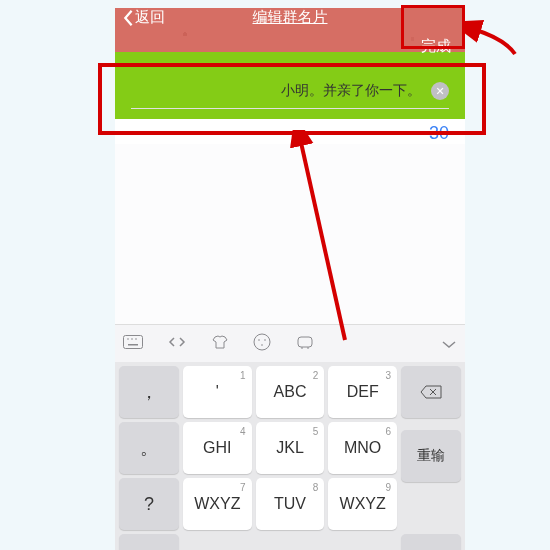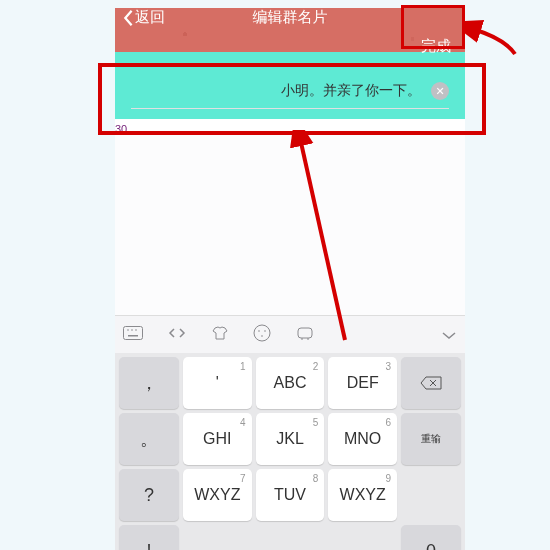--- a/index.html
+++ b/index.html
@@ -1,37 +1,37 @@
 <!DOCTYPE html>
 <html><head>
   <meta charset="utf-8">
   <style>
     * { box-sizing: border-box; margin: 0; padding: 0; }
     body { width: 550px; height: 550px; background: #f0f8fb; font-family: -apple-system, sans-serif; position: relative; }
     .phone { position: absolute; left: 115px; top: 8px; width: 350px; background: #fff; }
     .header { background: #d66e64; height: 44px; display: flex; align-items: flex-start; color: #fff; font-size: 15px; position: relative; background-image: radial-gradient(circle at 20% 60%, rgba(180,70,60,0.3) 2px, transparent 2px), radial-gradient(circle at 60% 30%, rgba(180,70,60,0.2) 1px, transparent 1px), radial-gradient(circle at 85% 70%, rgba(180,70,60,0.2) 2px, transparent 2px); }
     .back { display: flex; align-items: center; padding-left: 6px; cursor: pointer; }
     .back svg { width: 14px; height: 18px; }
-    .title { position: absolute; left: 50%; transform: translateX(-50%); color: #fff; }
+    .title { position: absolute; left: 50%; transform: translateX(-50%); color: #fff; text-decoration: underline; }
     .done { position: absolute; right: 0; padding: 16px 14px; cursor: pointer; line-height: 44px; }
-    .input-area { padding: 30px 16px 10px; background: #5eead4; }
+    .input-area { padding: 30px 16px 10px; background: #84cc16; }
     .input-row { display: flex; align-items: center; border-bottom: 1px solid #e0e0e2; padding-bottom: 8px; }
     .input-field { flex: 1; border: none; outline: none; font-size: 14px; text-align: right; padding-right: 10px; background: transparent; color: #333; }
     .clear { width: 18px; height: 18px; border-radius: 50%; background: #c0c0c4; display: flex; align-items: center; justify-content: center; color: #fff; font-size: 11px; cursor: pointer; }
-    .counter { text-align: left; color: #701a75; font-size: 11px; padding: 4px 16px 0 0; }
+    .counter { text-align: right; color: #3b82f6; font-size: 18px; padding: 4px 16px 0 0; }
     .spacer { height: 180px; background: #fcfcfd; }
     .kb-toolbar { background: #f5f5f7; height: 38px; display: flex; align-items: center; padding: 0 8px; border-top: 1px solid #ddd; justify-content: space-between; }
     .kb-toolbar .tb-left { display: flex; gap: 24px; align-items: center; }
     .kb-icon { color: #8a8a8e; cursor: pointer; }
     .keyboard { background: #e8e8ea; padding: 4px; }
     .kb-grid { display: grid; grid-template-columns: 60px 1fr 1fr 1fr 60px; gap: 4px; }
     .key { background: #fff; border-radius: 5px; height: 52px; display: flex; align-items: center; justify-content: center; font-size: 16px; color: #333; cursor: pointer; position: relative; box-shadow: 0 1px 1px rgba(0,0,0,0.15); }
     .key.side { background: #d8d8dc; font-size: 18px; }
     .key .num { position: absolute; top: 4px; right: 6px; font-size: 10px; color: #999; }
-    .key.txt { font-size: 10px; }
+    .key.txt { font-size: 14px; margin-top: 8px; }
     
     .box-done { position: absolute; left: 401px; top: 5px; width: 64px; height: 44px; border: 3px solid #d40000; pointer-events: none; }
     .box-input { position: absolute; left: 98px; top: 63px; width: 388px; height: 72px; border: 4px solid #d40000; pointer-events: none; }
     .arrow { position: absolute; pointer-events: none; }
   </style>
 </head>
 <body>
 
 <div class="phone">
   <div class="header">

